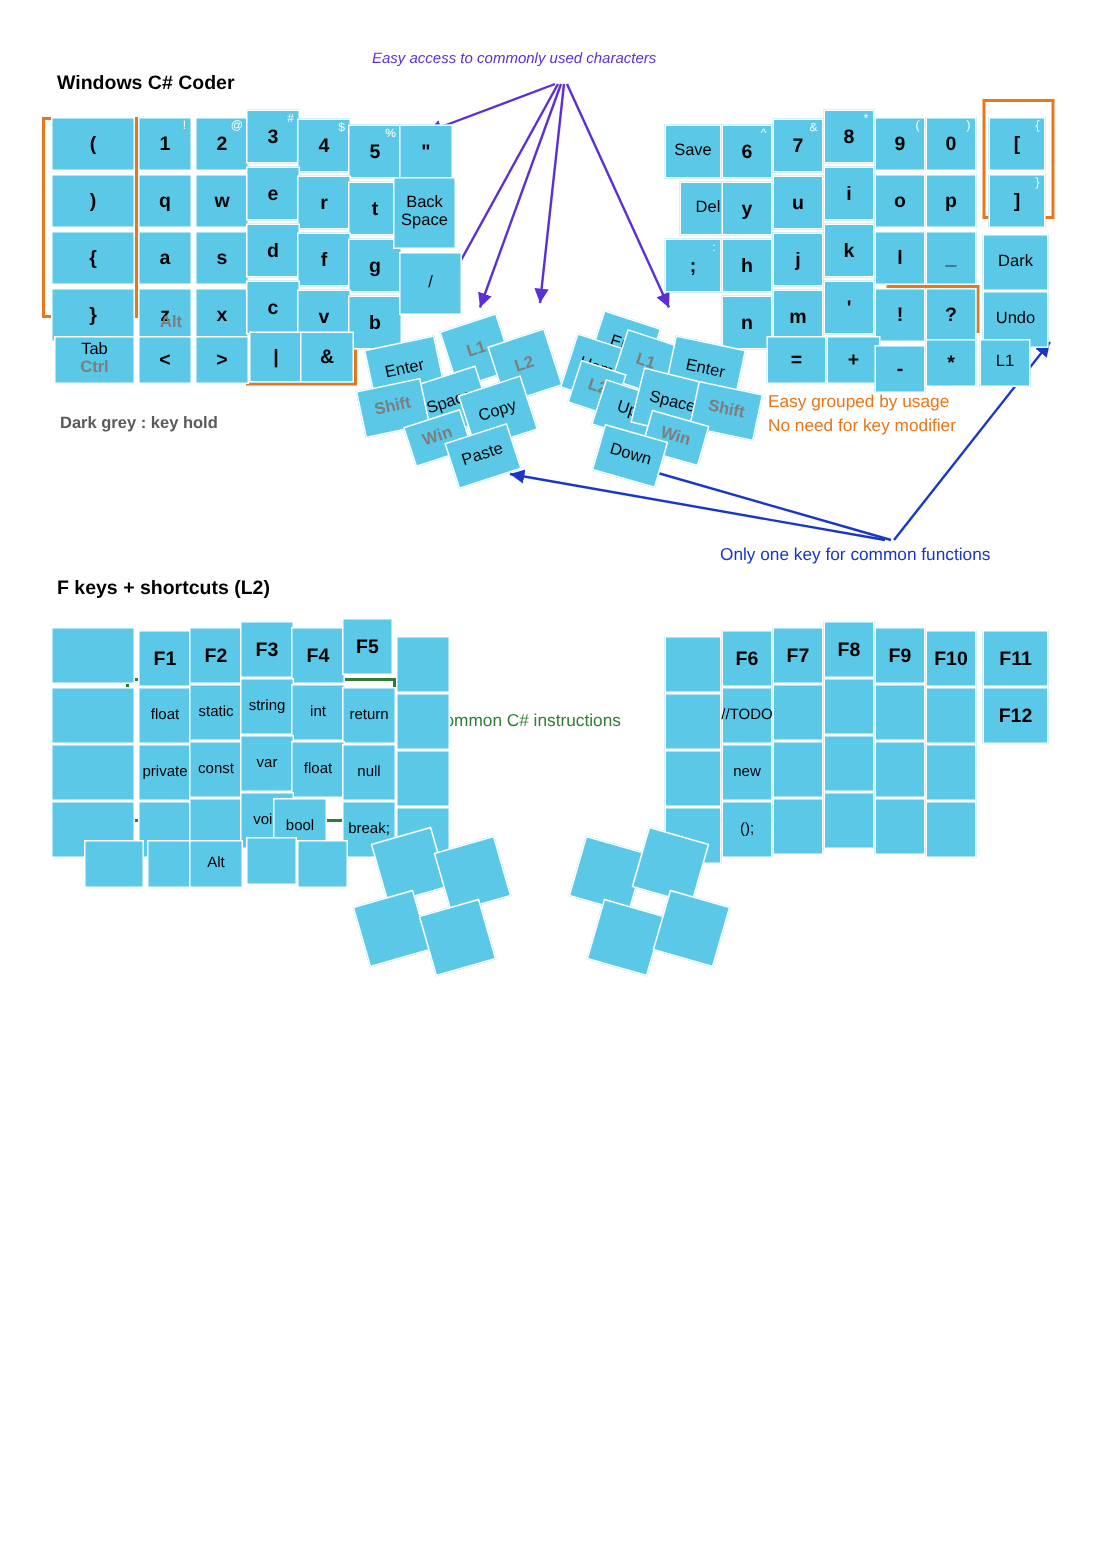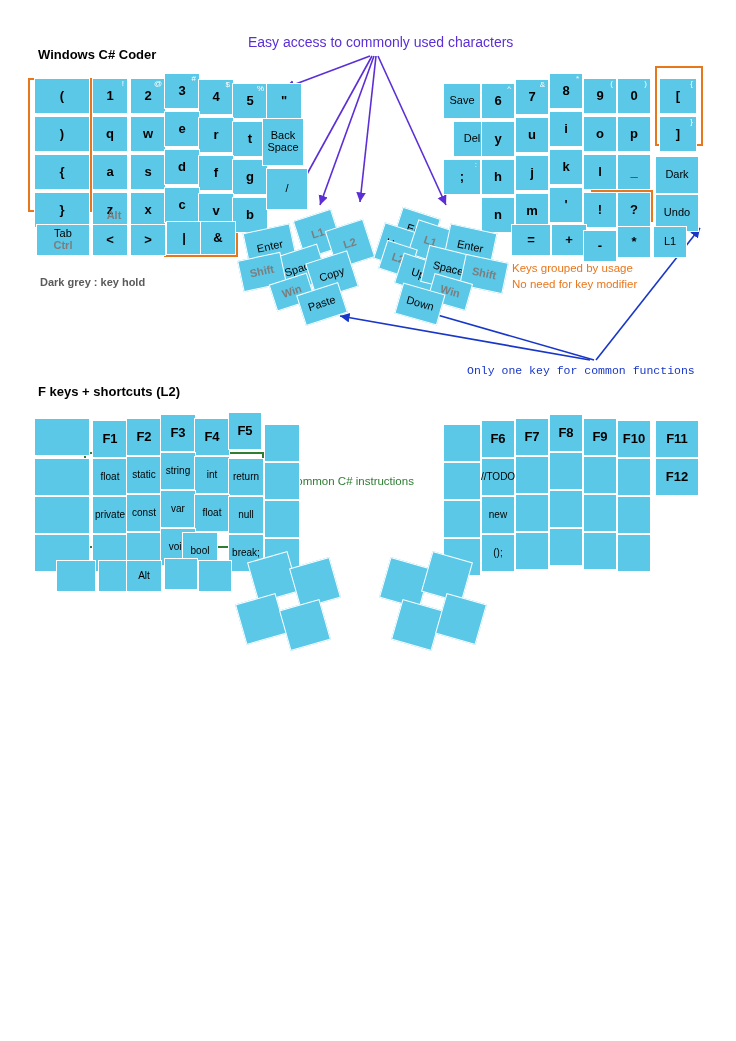--- a/index.html
+++ b/index.html
@@ -60,21 +60,22 @@
   }
   .title {
     position: absolute;
     font-weight: bold;
     font-size: 13px;
     color: #000;
   }
   .note-purple {
     position: absolute;
     color: #5B2ED6;
-    font-size: 14px;
+    font-size: 10px;
+    font-style: italic;
   }
   .note-orange {
     position: absolute;
     color: #E8761B;
     font-size: 11.5px;
     line-height: 1.35;
   }
   .note-blue {
     position: absolute;
     color: #1836C8;
@@ -113,23 +114,23 @@
 </style>
 </head>
 <body>
 
 <div class="canvas">
 
   <div class="title" style="left:38px; top:47px;">Windows C# Coder</div>
   <div class="title" style="left:38px; top:384px;">F keys + shortcuts (L2)</div>
 
   <div class="note-purple" style="left:248px; top:34px;">Easy access to commonly used characters</div>
-  <div class="note-orange" style="left:512px; top:261px;">Keys grouped by usage</div>
+  <div class="note-orange" style="left:512px; top:261px;">Easy grouped by usage</div>
   <div class="note-orange" style="left:512px; top:277px;">No need for key modifier</div>
-  <div class="note-blue" style="left:467px; top:364px;font-family:Liberation Mono, monospace;">Only one key for common functions</div>
+  <div class="note-blue" style="left:480px; top:364px;">Only one key for common functions</div>
   <div class="note-grey" style="left:40px; top:276px;">Dark grey : key hold</div>
   <div class="note-green" style="left:288px; top:475px;">Common C# instructions</div>
 
   <svg class="overlay">
     <defs>
       <marker id="ap" markerWidth="8" markerHeight="8" refX="6" refY="3" orient="auto">
         <path d="M0,0 L6,3 L0,6 z" fill="#5B2ED6"></path>
       </marker>
       <marker id="ab" markerWidth="8" markerHeight="8" refX="6" refY="3" orient="auto">
         <path d="M0,0 L6,3 L0,6 z" fill="#1836C8"></path>

